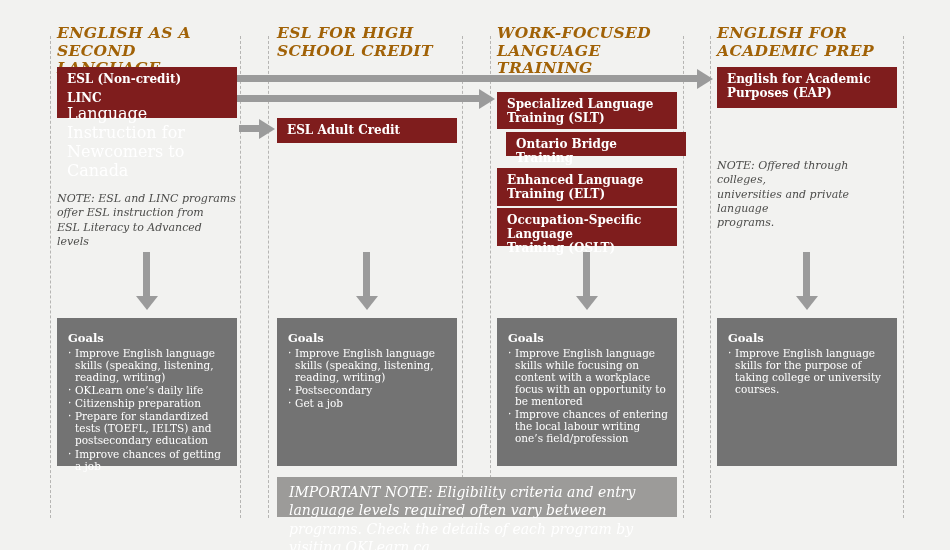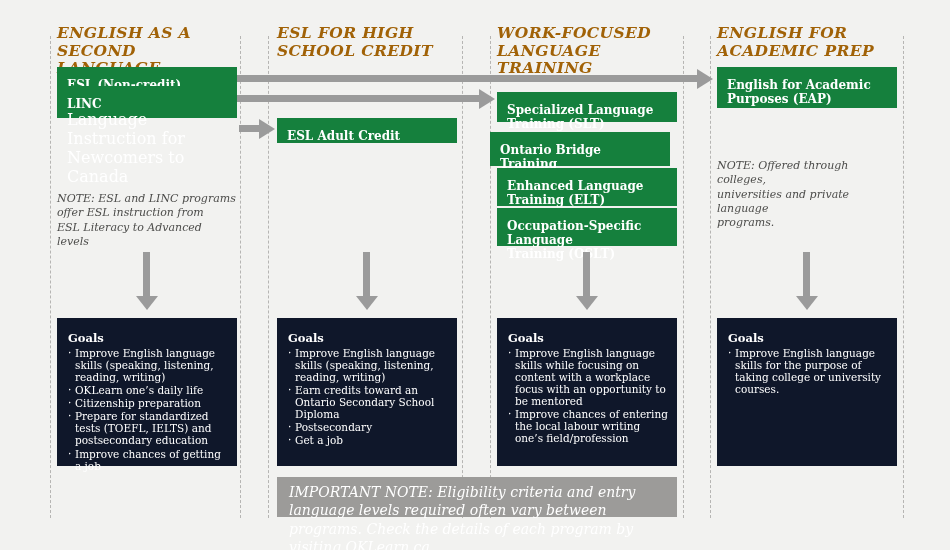--- a/index.html
+++ b/index.html
@@ -1,35 +1,35 @@
 <!DOCTYPE html>
 <html><head>
 <meta charset="utf-8">
 <style>
   html,body{margin:0;padding:0;background:#f2f2f0;}
   .canvas{position:relative;width:950px;height:550px;background:#f2f2f0;overflow:hidden;
           font-family:"DejaVu Serif",serif;}
   .dash{position:absolute;top:36px;height:482px;width:0;border-left:1px dashed #b6b5b3;}
   .col-header{position:absolute;top:24px;width:180px;font-weight:bold;
               font-size:15.5px;line-height:1.13;letter-spacing:0.4px;color:#a16207;white-space:pre-line;font-style:italic;}
-  .tealbox{position:absolute;width:180px;background:#15803d;color:#fff;box-sizing:border-box;
-           padding:11px 10px;}
+  .tealbox{position:absolute;width:180px;background:#7f1d1d;color:#fff;box-sizing:border-box;
+           padding:5px 10px;}
   .box-title{font-weight:bold;font-size:12px;line-height:1.18;white-space:pre-line;}
   .box-sub{font-size:16px;line-height:1.18;white-space:pre-line;}
   .note{position:absolute;width:180px;font-style:italic;font-size:11px;line-height:1.3;
         color:#4c4c4a;white-space:pre-line;margin-top:40px;}
   .h-arrow{position:absolute;height:7px;background:#9b9b9b;}
   .h-arrow::after{content:"";position:absolute;left:100%;top:50%;transform:translateY(-50%);
                   width:0;height:0;border-left:16px solid #9b9b9b;
                   border-top:10px solid transparent;border-bottom:10px solid transparent;}
   .v-arrow{position:absolute;width:7px;height:44px;background:#9b9b9b;}
   .v-arrow::after{content:"";position:absolute;top:100%;left:50%;transform:translateX(-50%);
                   width:0;height:0;border-top:14px solid #9b9b9b;
                   border-left:11px solid transparent;border-right:11px solid transparent;}
-  .goals{position:absolute;width:180px;height:148px;background:#0f172a;color:#fff;
+  .goals{position:absolute;width:180px;height:148px;background:#737373;color:#fff;
          box-sizing:border-box;padding:13px 8px 8px 11px;}
   .goals-heading{font-weight:bold;font-size:11.5px;margin-bottom:2px;}
   .bullet{position:relative;padding-left:7px;font-size:10.5px;line-height:1.15;margin-bottom:1px;}
   .b-dot{position:absolute;left:0;top:0;}
   .footer-note{position:absolute;left:277px;top:477px;width:400px;height:40px;background:#9c9b99;
                color:#fff;font-style:italic;font-size:14px;line-height:1.32;
                box-sizing:border-box;padding:6px 12px;}
 </style>
 </head>
 <body>
@@ -63,25 +63,25 @@
 Newcomers to Canada</div>
   </div>
   <div class="note" style="left:57px;top:152px">NOTE:  ESL and LINC programs
 offer ESL instruction from
 ESL Literacy to Advanced levels</div>
 
   <div class="tealbox" style="left:277px;top:118px;height:25px">
     <div class="box-title">ESL Adult Credit</div>
   </div>
 
-  <div class="tealbox" style="left:497px;top:92px;height:30px">
+  <div class="tealbox" style="left:497px;top:92px;height:37px">
     <div class="box-title">Specialized Language
 Training (SLT)</div>
   </div>
-  <div class="tealbox" style="left:490px;top:132px;height:34px">
+  <div class="tealbox" style="left:506px;top:132px;height:24px">
     <div class="box-title">Ontario Bridge Training</div>
   </div>
   <div class="tealbox" style="left:497px;top:208px;height:38px">
     <div class="box-title">Occupation-Specific Language
 Training (OSLT)</div>
   </div>
   <div class="tealbox" style="left:497px;top:168px;height:38px">
     <div class="box-title">Enhanced Language
 Training (ELT)</div>
   </div>
@@ -131,21 +131,20 @@
 
   <div class="goals" style="left:277px;top:318px">
     <div class="goals-heading">Goals</div>
     <div>
         <div class="bullet">
         <span class="b-dot">·</span>
         <span class="b-text">Improve English language skills (speaking, listening, reading, writing)</span>
       </div>
         <div class="bullet">
         <span class="b-dot">·</span>
-        <span class="b-text">Earn credits  toward an Ontario Secondary School Diploma</span>
       </div>
         <div class="bullet">
         <span class="b-dot">·</span>
         <span class="b-text">Postsecondary</span>
       </div>
         <div class="bullet">
         <span class="b-dot">·</span>
         <span class="b-text">Get a job</span>
       </div>
       </div>

